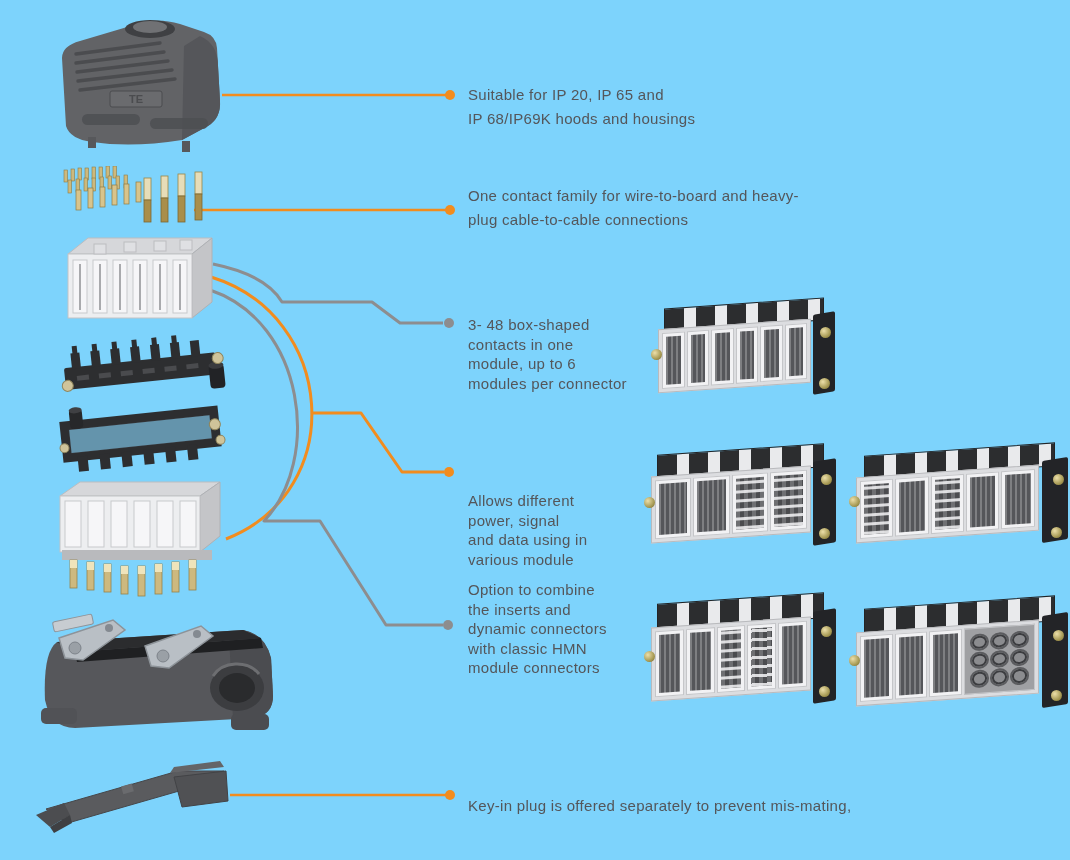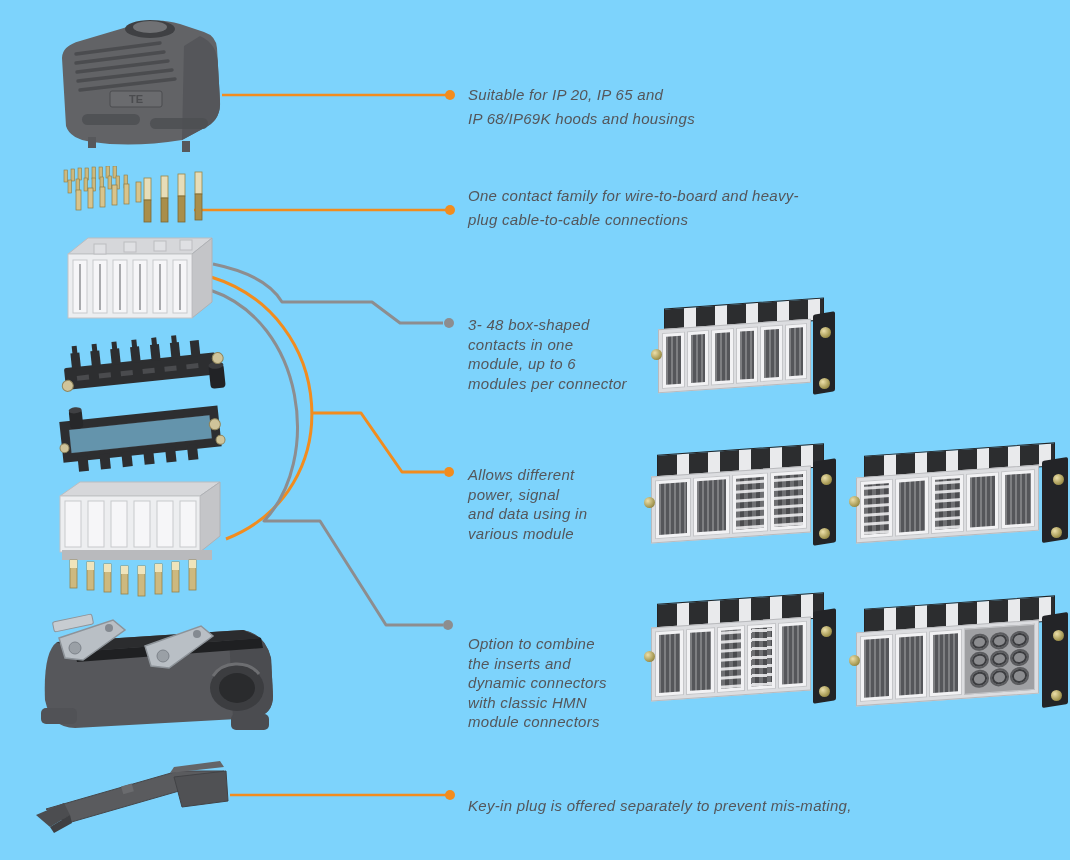--- a/index.html
+++ b/index.html
@@ -2,21 +2,21 @@
 <html style="--orange: #F28C1E; --gray: #8D8D8F; --text: #54565A;"><head>
 <meta charset="utf-8">
 <style>
   html,body{margin:0;padding:0;background:#fff;}
   #stage{position:relative;width:1070px;height:860px;background:#7dd3fc;overflow:hidden;
          font-family:"Liberation Sans", sans-serif;}
   svg{display:block}
   #lines{position:absolute;left:0;top:0;z-index:1;pointer-events:none;}
   .illus{position:absolute;z-index:2;}
   .callout{position:absolute;left:468px;z-index:3;color:var(--text,#54565A);
-           font-size:15px;letter-spacing:.3px;font-style:italic;}
+           font-size:15px;letter-spacing:.3px;}
   .callout span{display:block;white-space:nowrap;}
   .wide span{line-height:24px;}
   .narrow span{line-height:19.5px;}
   
   .product{position:absolute;z-index:2;}
   .p-rail{position:absolute;left:5%;top:0;width:89%;height:23%;
           background:repeating-linear-gradient(90deg,#2c2d2f 0 19px,#e9eaec 19px 31px);
           border:1px solid #232426;transform:skewY(-4deg);box-sizing:border-box;}
   .p-body{position:absolute;left:1.5%;top:21%;width:85%;height:64%;display:flex;gap:2px;
           padding:3px;background:#dcdde0;border:1px solid #b9babd;transform:skewY(-4deg);
@@ -377,27 +377,27 @@
   <div class="callout wide" style="top:184px">
     <span>One contact family for wire-to-board and heavy-</span>
     <span>plug cable-to-cable connections</span>
   </div>
   <div class="callout narrow" style="top:315px">
     <span>3- 48 box-shaped</span>
     <span>contacts in one</span>
     <span>module, up to 6</span>
     <span>modules per connector</span>
   </div>
-  <div class="callout narrow" style="top:465px">
+  <div class="callout narrow" style="top:491px">
     <span>Allows different</span>
     <span>power, signal</span>
     <span>and data using in</span>
     <span>various module</span>
   </div>
-  <div class="callout narrow" style="top:634px">
+  <div class="callout narrow" style="top:580px">
     <span>Option to combine</span>
     <span>the inserts and</span>
     <span>dynamic connectors</span>
     <span>with classic HMN</span>
     <span>module connectors</span>
   </div>
   <div class="callout wide" style="top:794px">
     <span>Key-in plug is offered separately to prevent mis-mating,</span>
   </div>
 

